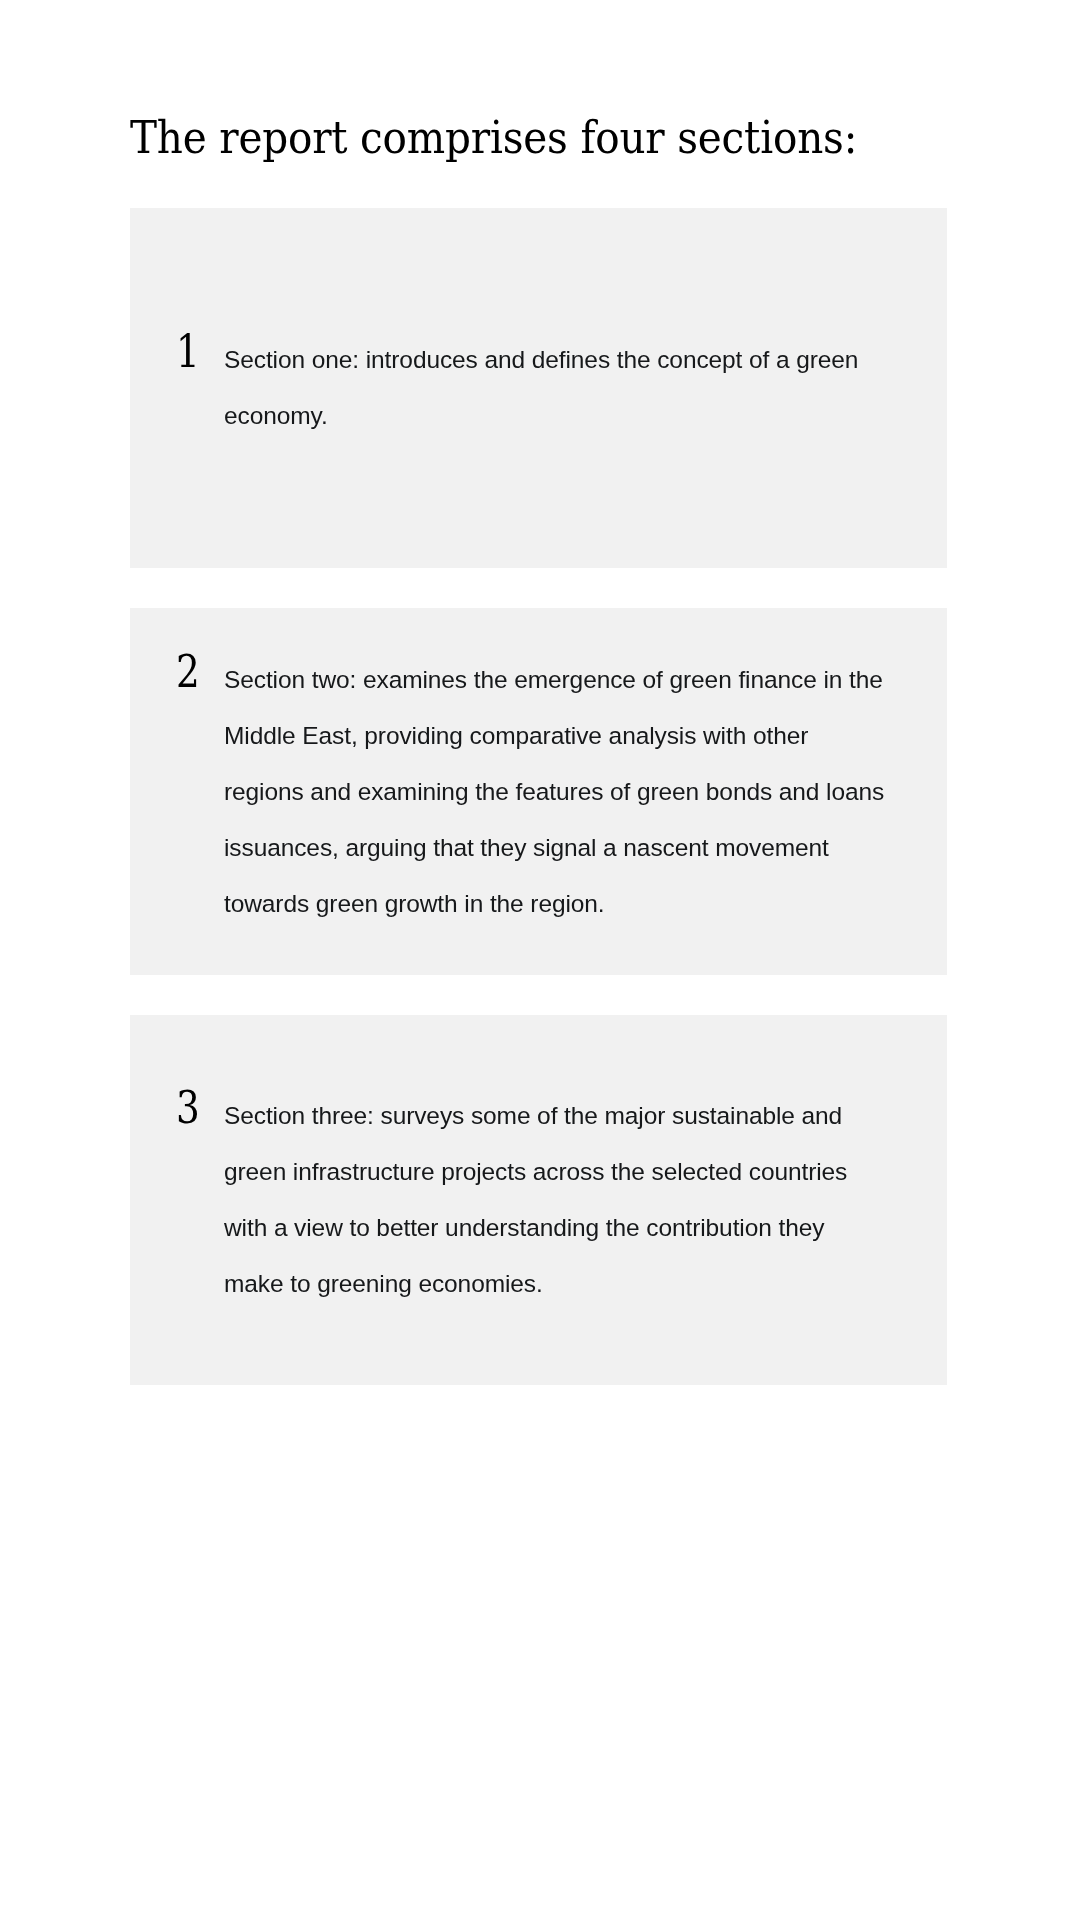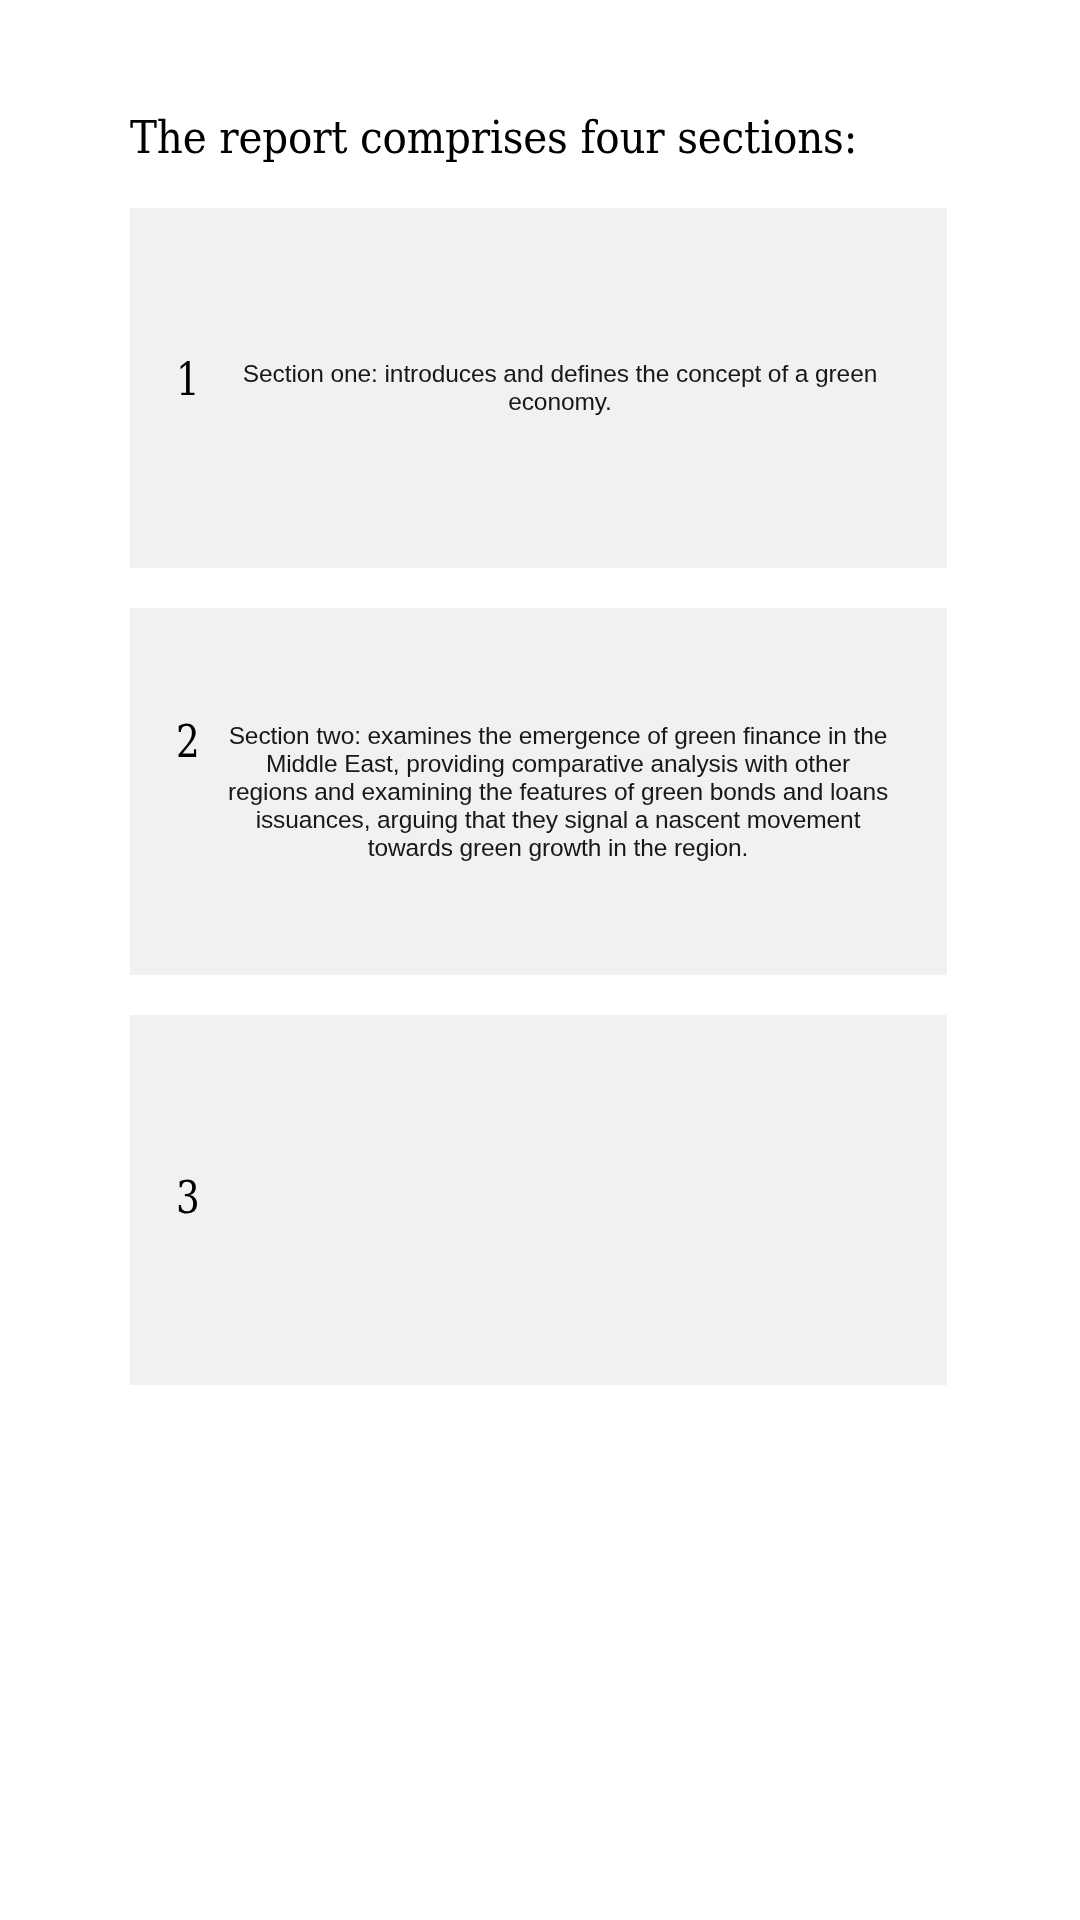--- a/index.html
+++ b/index.html
@@ -82,25 +82,24 @@
     transform-origin: left top;
     position: relative;
     top: -2px;
   }
 
   .section-text {
     flex: 1 1 auto;
     font-family: "Liberation Sans", sans-serif;
     font-weight: 400;
     font-size: 24.5px;
-    line-height: 28px;
+    line-height: 56px;
     color: #16181a;
     letter-spacing: -0.1px;
     max-width: 672px;
-    text-align: center;
   }
 
   .card-2 .section-text { max-width: 668px; }
   .card-3 .section-text { max-width: 646px; }
 </style>
 </head>
 <body>
 
 <div class="page">
 
@@ -118,17 +117,18 @@
     <div class="section-card card-2">
       <div class="card-inner">
         <div class="section-number">2</div>
         <div class="section-text">Section two: examines the emergence of green finance in the Middle East, providing comparative analysis with other regions and examining the features of green bonds and loans issuances, arguing that they signal a nascent movement towards green growth in the region.</div>
       </div>
     </div>
 
     <div class="section-card card-3">
       <div class="card-inner">
         <div class="section-number">3</div>
+        <div class="section-text">Section three: surveys some of the major sustainable and green infrastructure projects across the selected countries with a view to better understanding the contribution they make to greening economies.</div>
       </div>
     </div>
 
   </div>
 </div>
 
 </body></html>

